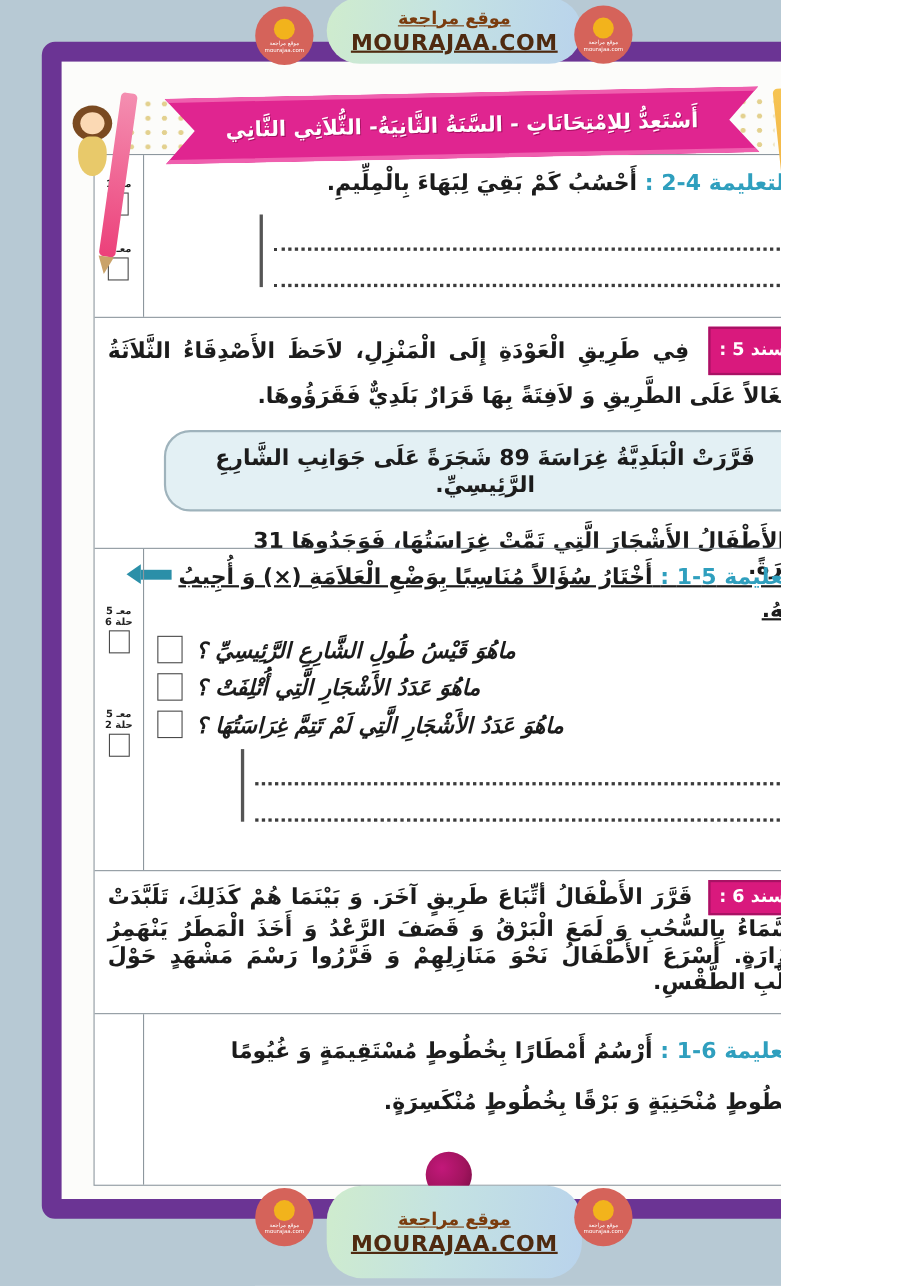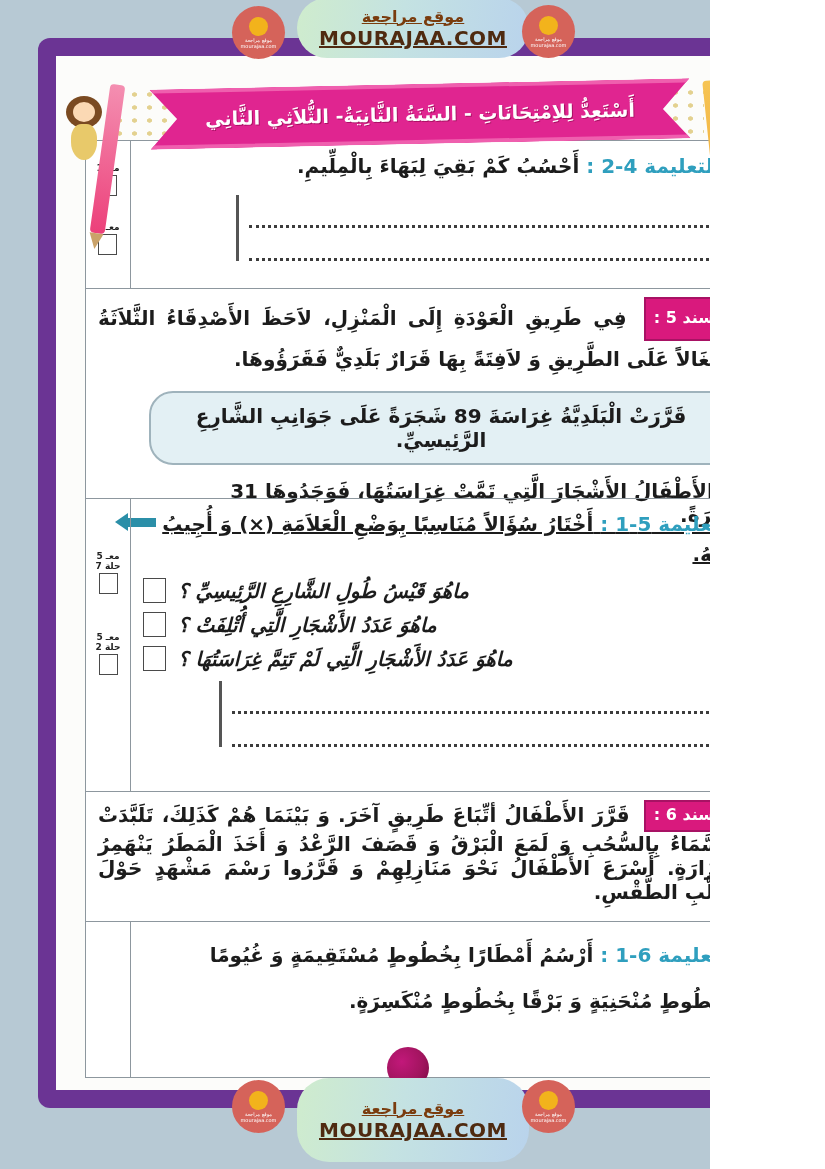--- a/index.html
+++ b/index.html
@@ -165,24 +165,24 @@
       <div class="quote">
         <span class="qt">قَرَّرَتْ الْبَلَدِيَّةُ غِرَاسَةَ 89 شَجَرَةً عَلَى جَوَانِبِ الشَّارِعِ الرَّئِيسِيِّ.</span>
       </div>
       <div class="arrowline">
         <span class="arrow-icon"></span>
         <span class="at">عَدَّ الأَطْفَالُ الأَشْجَارَ الَّتِي تَمَّتْ غِرَاسَتُهَا، فَوَجَدُوهَا 31 شَجَرَةً.</span>
       </div>
     </div>
 
     <div class="row split" style="height:293px;">
-      <div class="mcol" style="padding-top:52px;gap:38px;">
+      <div class="mcol" style="padding-top:52px;gap:51px;">
         <span class="crit">
           <span class="cl">معـ 5</span>
-          <span class="cl">حلة 7</span>
+          <span class="cl">حلة 6</span>
           <span class="box"></span>
         </span>
         <span class="crit">
           <span class="cl">معـ 5</span>
           <span class="cl">حلة 2</span>
           <span class="box"></span>
         </span>
       </div>
       <div class="ccol">
         <div class="iline" style="padding-right:12px;text-decoration:underline;"><span class="lbl">التعليمة 5-1 :</span> <span>أَخْتَارُ سُؤَالاً مُنَاسِبًا بِوَضْعِ الْعَلاَمَةِ (×) وَ أُجِيبُ عَنْهُ.</span></div>

